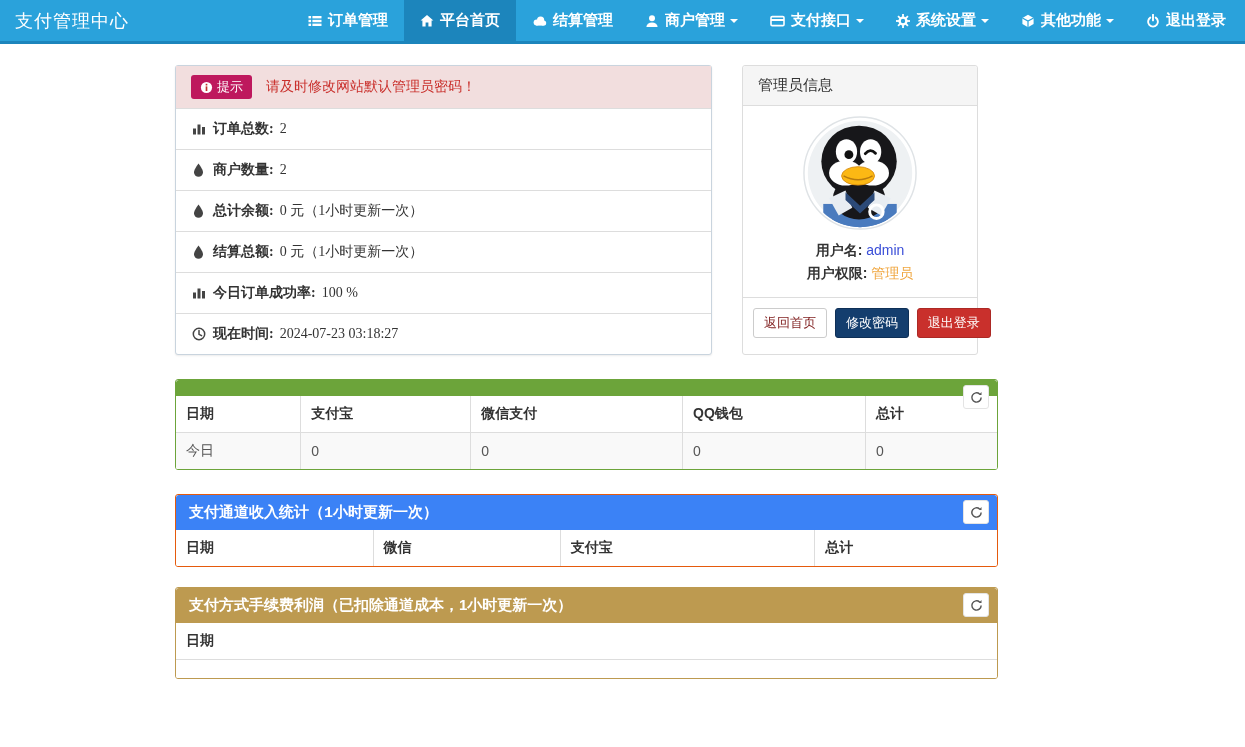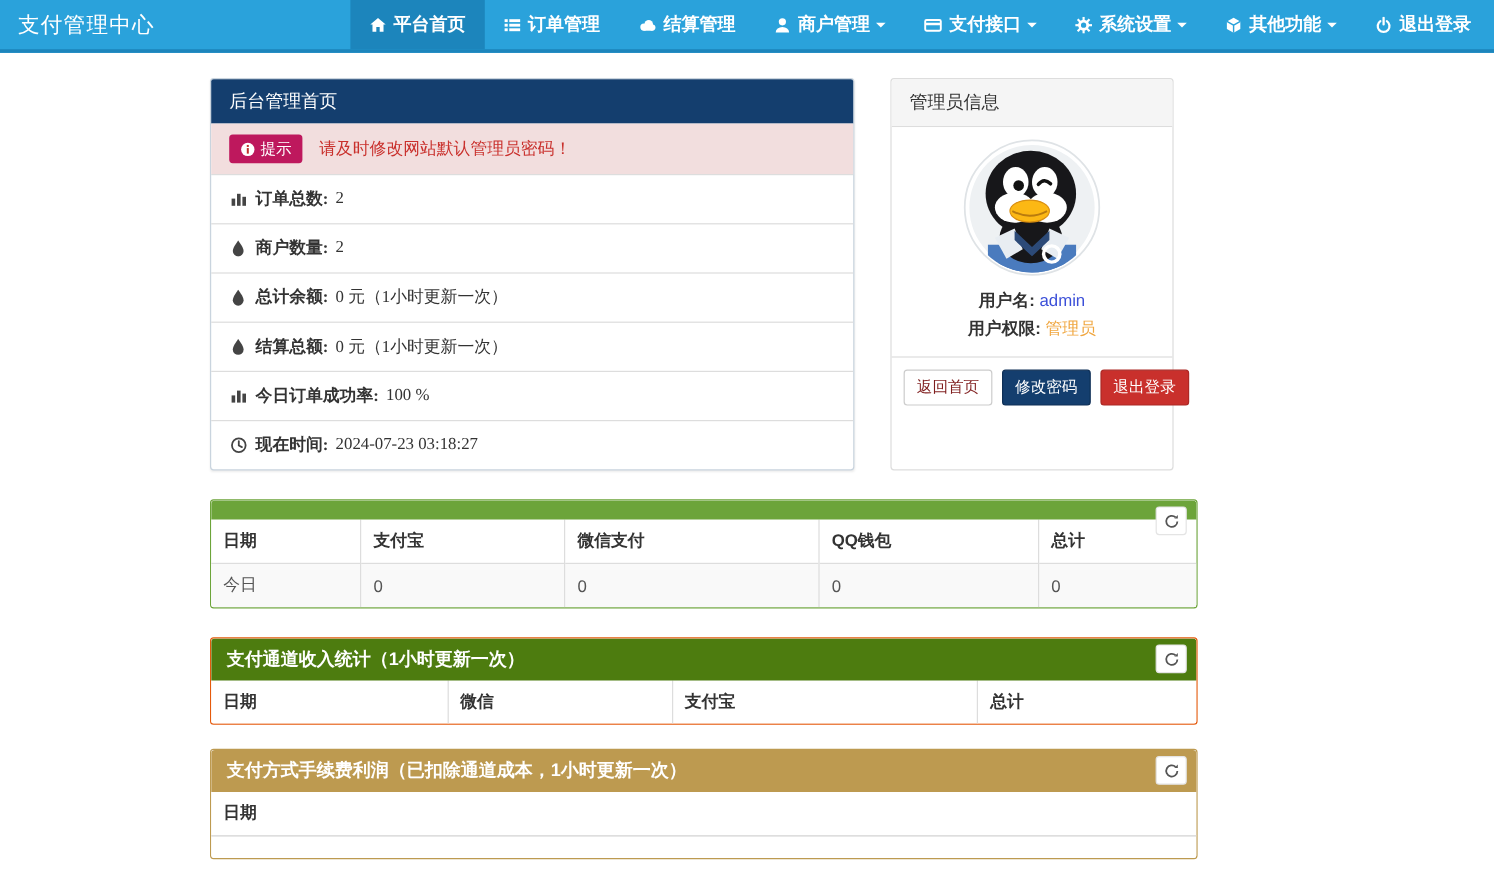--- a/index.html
+++ b/index.html
@@ -73,21 +73,21 @@
   .btn-default { background:#fff; border-color:#ccc; color:#7f1d1d; }
   .btn-navy { background:#143E6E; border-color:#0E2F56; color:#fff; }
   .btn-red { background:#C9302C; border-color:#AC2925; color:#fff; }
   
   .section { margin-top:24px; border-radius:3px; overflow:hidden; }
   .sec-head {
     position:relative; color:#fff; font-size:15px; font-weight:bold; padding:8px 13px;
     border-radius:3px 3px 0 0;
   }
   .sec-green  { border:1px solid #6CA43A; } .sec-green  .sec-head { background:#6CA43A; }
-  .sec-orange { border:1px solid #E55A0C; } .sec-orange .sec-head { background:#4d7c0f; }
+  .sec-orange { border:1px solid #E55A0C; } .sec-orange .sec-head { background:#3b82f6;font-family:Liberation Mono, monospace; }
   .sec-tan    { border:1px solid #BD9A50; } .sec-tan    .sec-head { background:#BD9A50; }
   .refresh-btn {
     position:absolute; right:8px; top:5px; width:26px; height:24px;
     background:#fff; border:1px solid #e4e4e4; border-radius:3px; cursor:pointer;
     display:flex; align-items:center; justify-content:center;
   }
   table { width:100%; border-collapse:collapse; background:#fff; }
   th, td { border:1px solid #ddd; padding:9px 10px; text-align:left; font-size:14px; }
   th { font-weight:bold; color:#333; }
   td { color:#555; }
@@ -97,41 +97,41 @@
   tr:last-child td, tr:last-child th { border-bottom:none; }
   thead tr th { border-top:none; }
   .icn svg { display:block; }
 </style>
 </head>
 <body>
 
 <nav class="navbar">
   <a class="brand">支付管理中心</a>
 
-  <a class="nav-item active">
-    <span class="icn">
-      <svg width="14" height="14" viewBox="0 0 14 14" fill="#fff">
-          <path d="M7 1 L13.4 6.4 H11.6 V12.5 H8.4 V8.6 H5.6 V12.5 H2.4 V6.4 H0.6 Z"></path>
-        </svg>
-    </span>
-    <span>平台首页</span>
-  </a>
-
   <a class="nav-item">
     <span class="icn">
       <svg width="14" height="14" viewBox="0 0 14 14" fill="#fff">
           <rect x="0.5" y="2" width="2.6" height="2.4"></rect>
           <rect x="4.4" y="2" width="9.1" height="2.4"></rect>
           <rect x="0.5" y="5.8" width="2.6" height="2.4"></rect>
           <rect x="4.4" y="5.8" width="9.1" height="2.4"></rect>
           <rect x="0.5" y="9.6" width="2.6" height="2.4"></rect>
           <rect x="4.4" y="9.6" width="9.1" height="2.4"></rect>
         </svg>
     </span>
     <span>订单管理</span>
+  </a>
+
+  <a class="nav-item active">
+    <span class="icn">
+      <svg width="14" height="14" viewBox="0 0 14 14" fill="#fff">
+          <path d="M7 1 L13.4 6.4 H11.6 V12.5 H8.4 V8.6 H5.6 V12.5 H2.4 V6.4 H0.6 Z"></path>
+        </svg>
+    </span>
+    <span>平台首页</span>
   </a>
 
   <a class="nav-item">
     <span class="icn">
       <svg width="15" height="14" viewBox="0 0 15 14" fill="#fff">
           <circle cx="4.6" cy="8.6" r="3"></circle>
           <circle cx="8.6" cy="6.2" r="3.6"></circle>
           <circle cx="11.6" cy="9" r="2.6"></circle>
           <rect x="4.2" y="8.4" width="7.6" height="3.2"></rect>
         </svg>
@@ -200,21 +200,20 @@
         </svg>
     </span>
     <span>退出登录</span>
   </a>
 </nav>
 
 <div class="container">
   <div class="row1">
 
     <div class="panel dash">
-      <div class="dash-head">后台管理首页</div>
 
       <div class="alert">
         <span class="alert-badge">
           <span class="icn">
             <svg width="13" height="13" viewBox="0 0 14 14">
                 <circle cx="7" cy="7" r="6" fill="#fff"></circle>
                 <rect x="6.1" y="3" width="1.8" height="1.8" fill="#C12E2A"></rect>
                 <rect x="6.1" y="5.8" width="1.8" height="5" fill="#C12E2A"></rect>
               </svg>
           </span>

